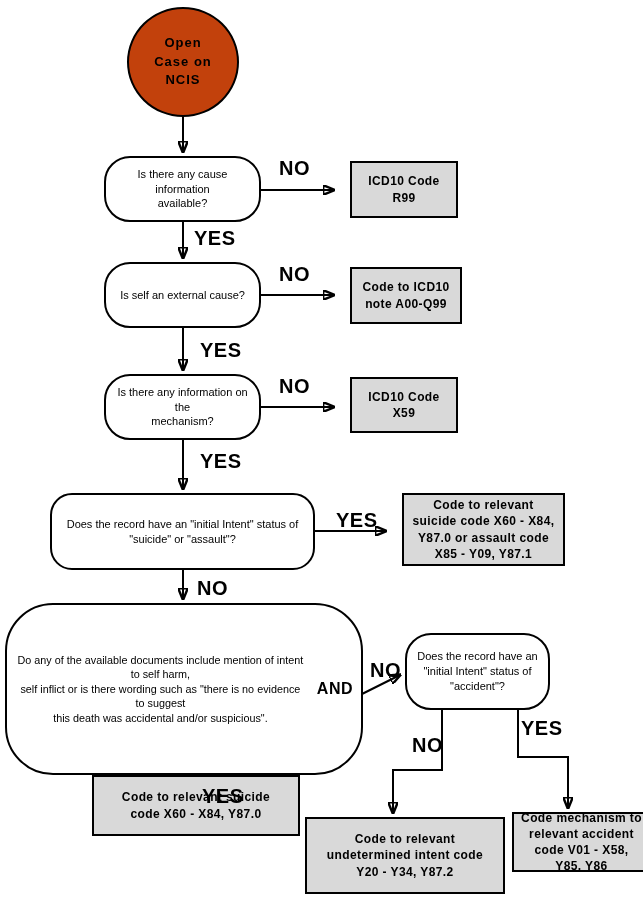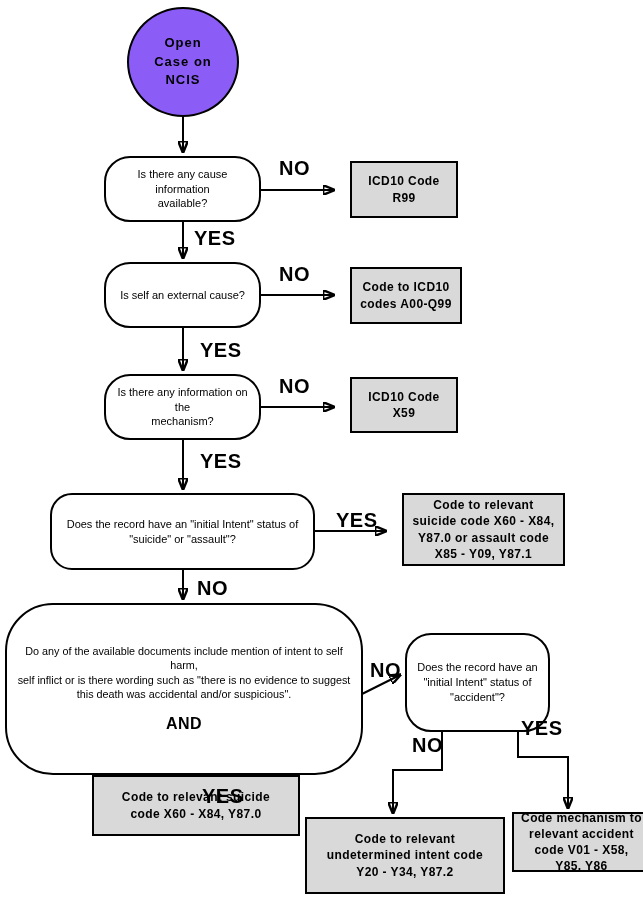--- a/index.html
+++ b/index.html
@@ -28,21 +28,21 @@
     box-sizing: border-box;
     display: flex;
     align-items: center;
     justify-content: center;
     text-align: center;
     white-space: pre-line;
   }
   .start {
     left: 127px; top: 7px; width: 112px; height: 110px;
     border: 2px solid #000; border-radius: 50%;
-    background: #8b5cf6;
+    background: #c2410c;
     font-weight: bold; font-size: 13px; line-height: 1.45;
     letter-spacing: 1px;
   }
   .decision {
     border: 2px solid #000; border-radius: 26px;
     background: #fff;
     font-size: 11px; line-height: 1.35;
   }
   .result {
     border: 2px solid #000;
@@ -51,25 +51,25 @@
     letter-spacing: 0.4px;
     margin-left: 12px;
   }
   .q-cause     { left: 104px; top: 156px; width: 157px; height: 66px; padding: 0 3px; }
   .q-external  { left: 104px; top: 262px; width: 157px; height: 66px; padding: 0 3px; }
   .q-mechanism { left: 104px; top: 374px; width: 157px; height: 66px; padding: 0 3px; text-align: center; }
   .q-intent    { left: 50px;  top: 493px; width: 265px; height: 77px; padding: 0 8px; border-radius: 22px; }
   .q-evidence  {
     left: 5px; top: 603px; width: 358px; height: 172px;
     border-radius: 48px; padding: 0 8px;
-    flex-direction: column; gap: 11px;
+    flex-direction: row; gap: 11px;
     font-size: 10.8px;
   }
   .q-evidence .and { font-weight: bold; font-size: 16px; letter-spacing: 0.5px; }
-  .q-accident  { left: 405px; top: 633px; width: 145px; height: 99px; padding: 0 8px; }
+  .q-accident  { left: 405px; top: 633px; width: 145px; height: 77px; padding: 0 8px; }
   .r-r99       { left: 338px; top: 161px; width: 108px; height: 57px; }
   .r-a00q99    { left: 338px; top: 267px; width: 112px; height: 57px; }
   .r-x59       { left: 338px; top: 377px; width: 108px; height: 56px; }
   .r-suicide-assault { left: 390px; top: 493px; width: 163px; height: 73px; padding: 0 2px; }
   .r-suicide   { left: 80px;  top: 775px; width: 208px; height: 61px; }
   .r-undetermined { left: 293px; top: 817px; width: 200px; height: 77px; }
   .r-accident  { left: 500px; top: 812px; width: 139px; height: 60px; padding: 0 1px; }
   .lbl {
     position: absolute;
     font-weight: bold; font-size: 20px;
@@ -127,21 +127,21 @@
   <div class="node result r-r99">
     <span>ICD10 Code
 R99</span>
   </div>
 
   <div class="node decision q-external">
     <span>Is self an external cause?</span>
   </div>
   <div class="node result r-a00q99">
     <span>Code to ICD10
-codes A00-Q99</span>
+note A00-Q99</span>
   </div>
 
   <div class="node decision q-mechanism">
     <span>Is there any information on the
 mechanism?</span>
   </div>
   <div class="node result r-x59">
     <span>ICD10 Code
 X59</span>
   </div>

